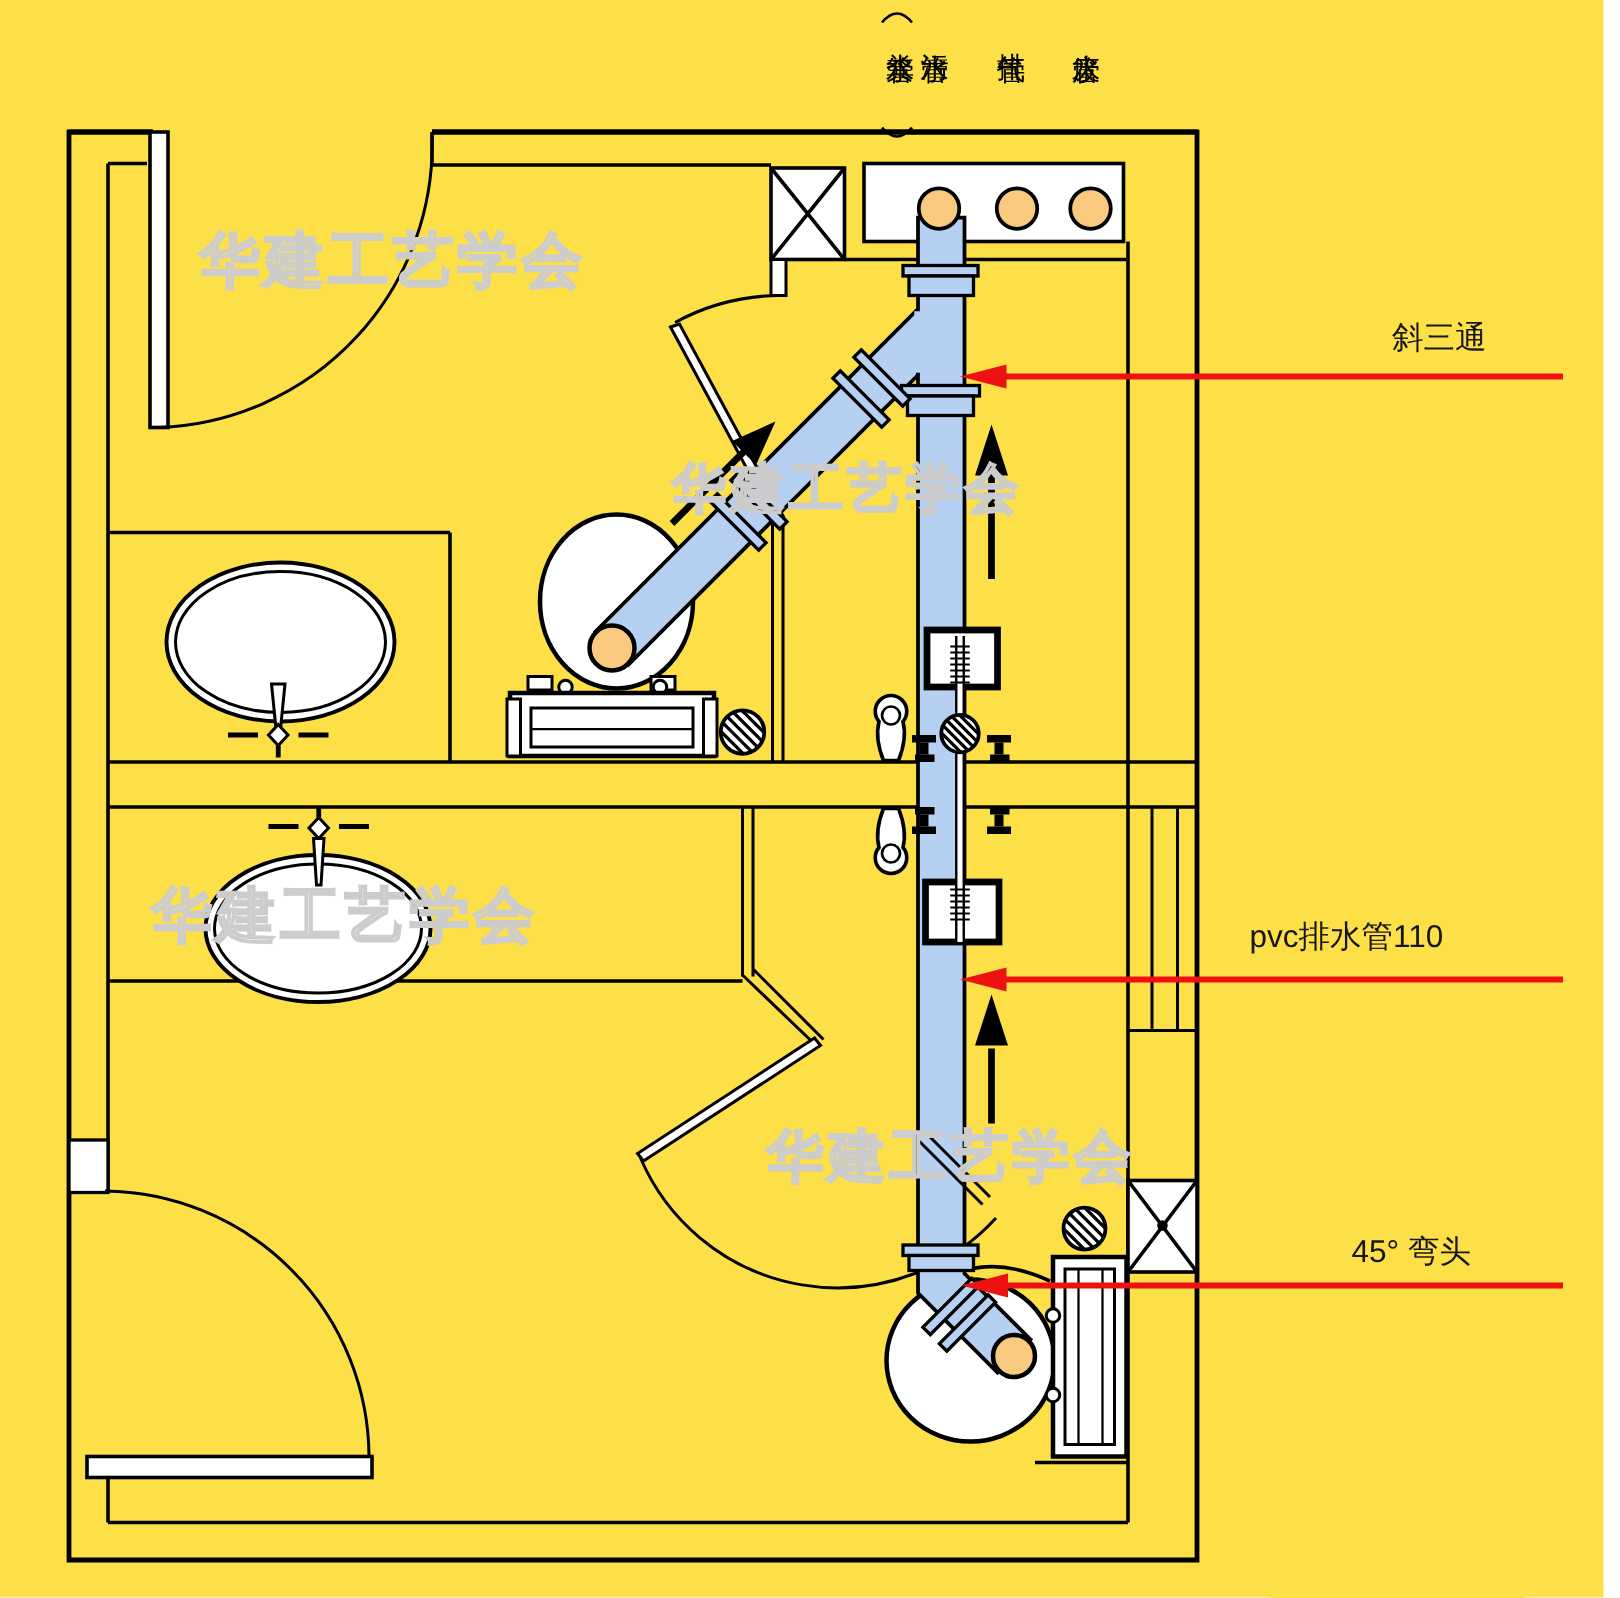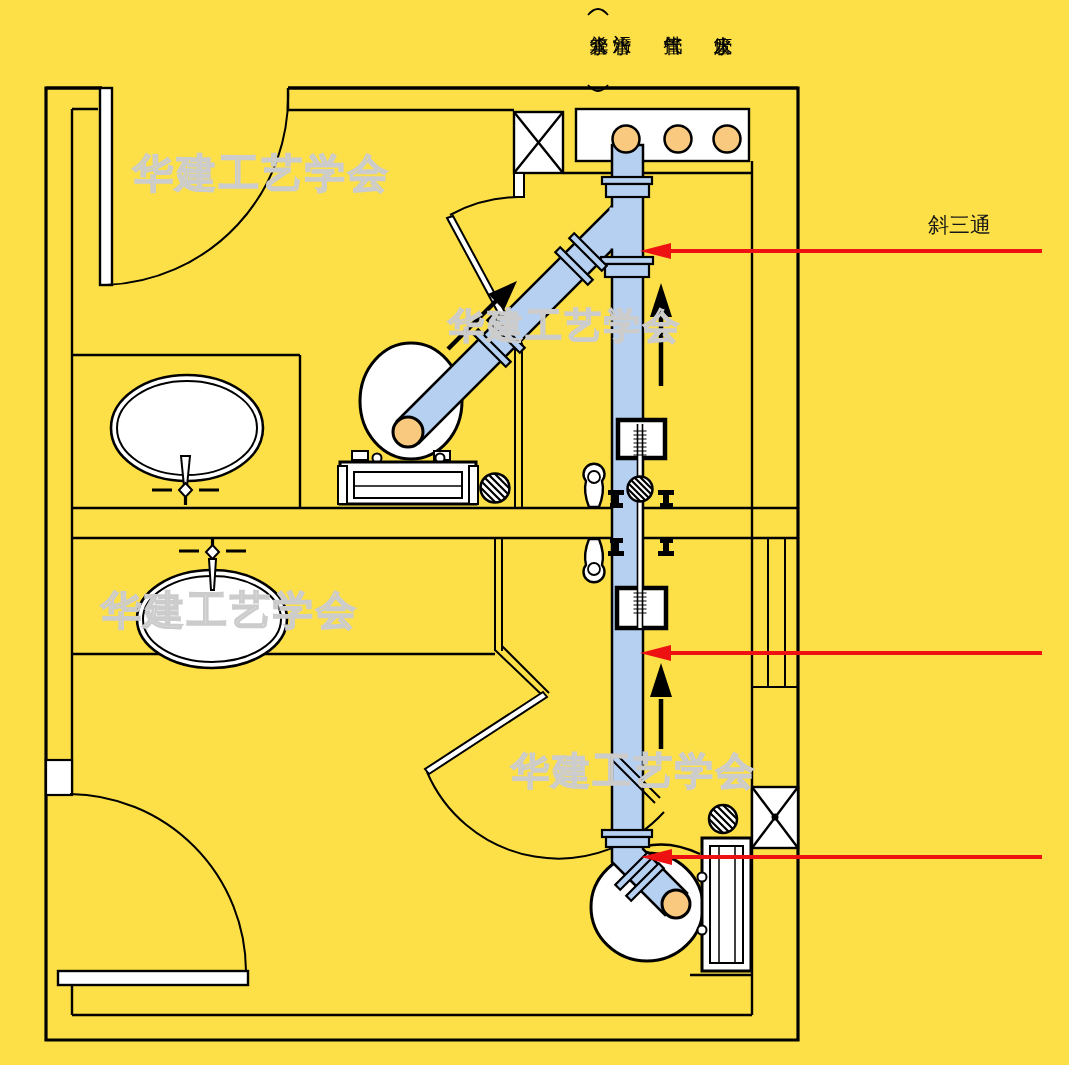--- a/index.html
+++ b/index.html
@@ -234,14 +234,16 @@
   <div class="watermark" style="left:448px;top:302px;font-size:36px;">华建工艺学会</div>
   <div class="watermark" style="left:101px;top:583px;">华建工艺学会</div>
   <div class="watermark" style="left:511px;top:746px;font-size:38px;">华建工艺学会</div>
 
   <div class="vlabel" style="left:588px;top:20px;">粪水管</div>
   <div class="vlabel" style="left:611px;top:20px;">污水管</div>
   <div class="vlabel" style="left:662px;top:20px;">排气管</div>
   <div class="vlabel" style="left:712px;top:20px;">废水管</div>
 
   <div class="ann" style="left:928px;top:211px;">斜三通</div>
+  <div class="ann" style="left:833px;top:610px;">pvc排水管110</div>
+  <div class="ann" style="left:901px;top:820px;">45° 弯头</div>
 
 </div>
 
 </body></html>

